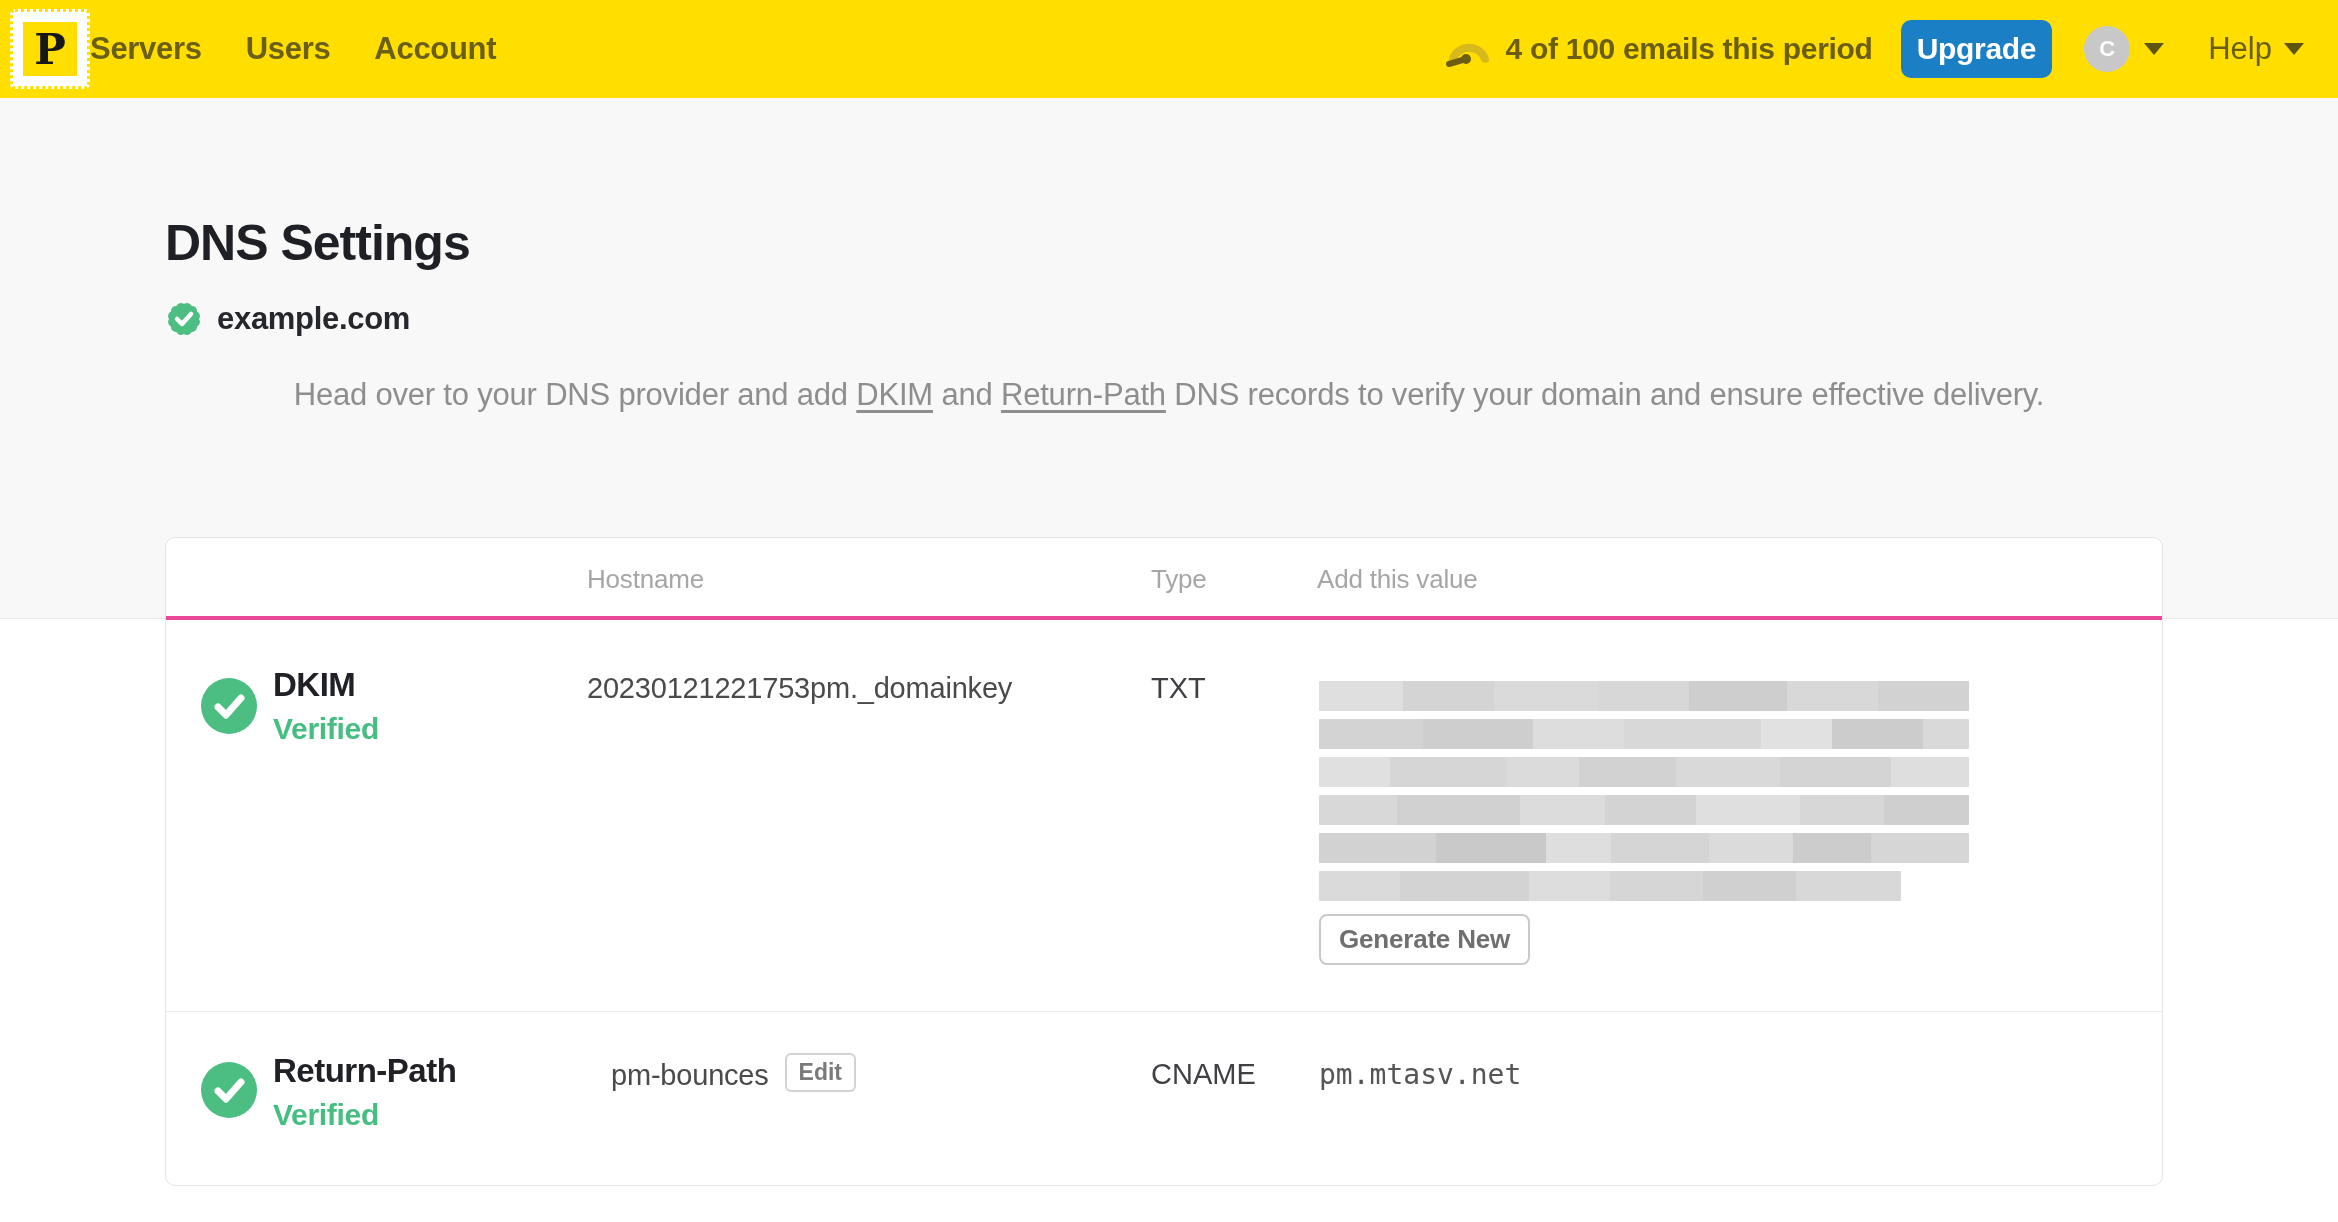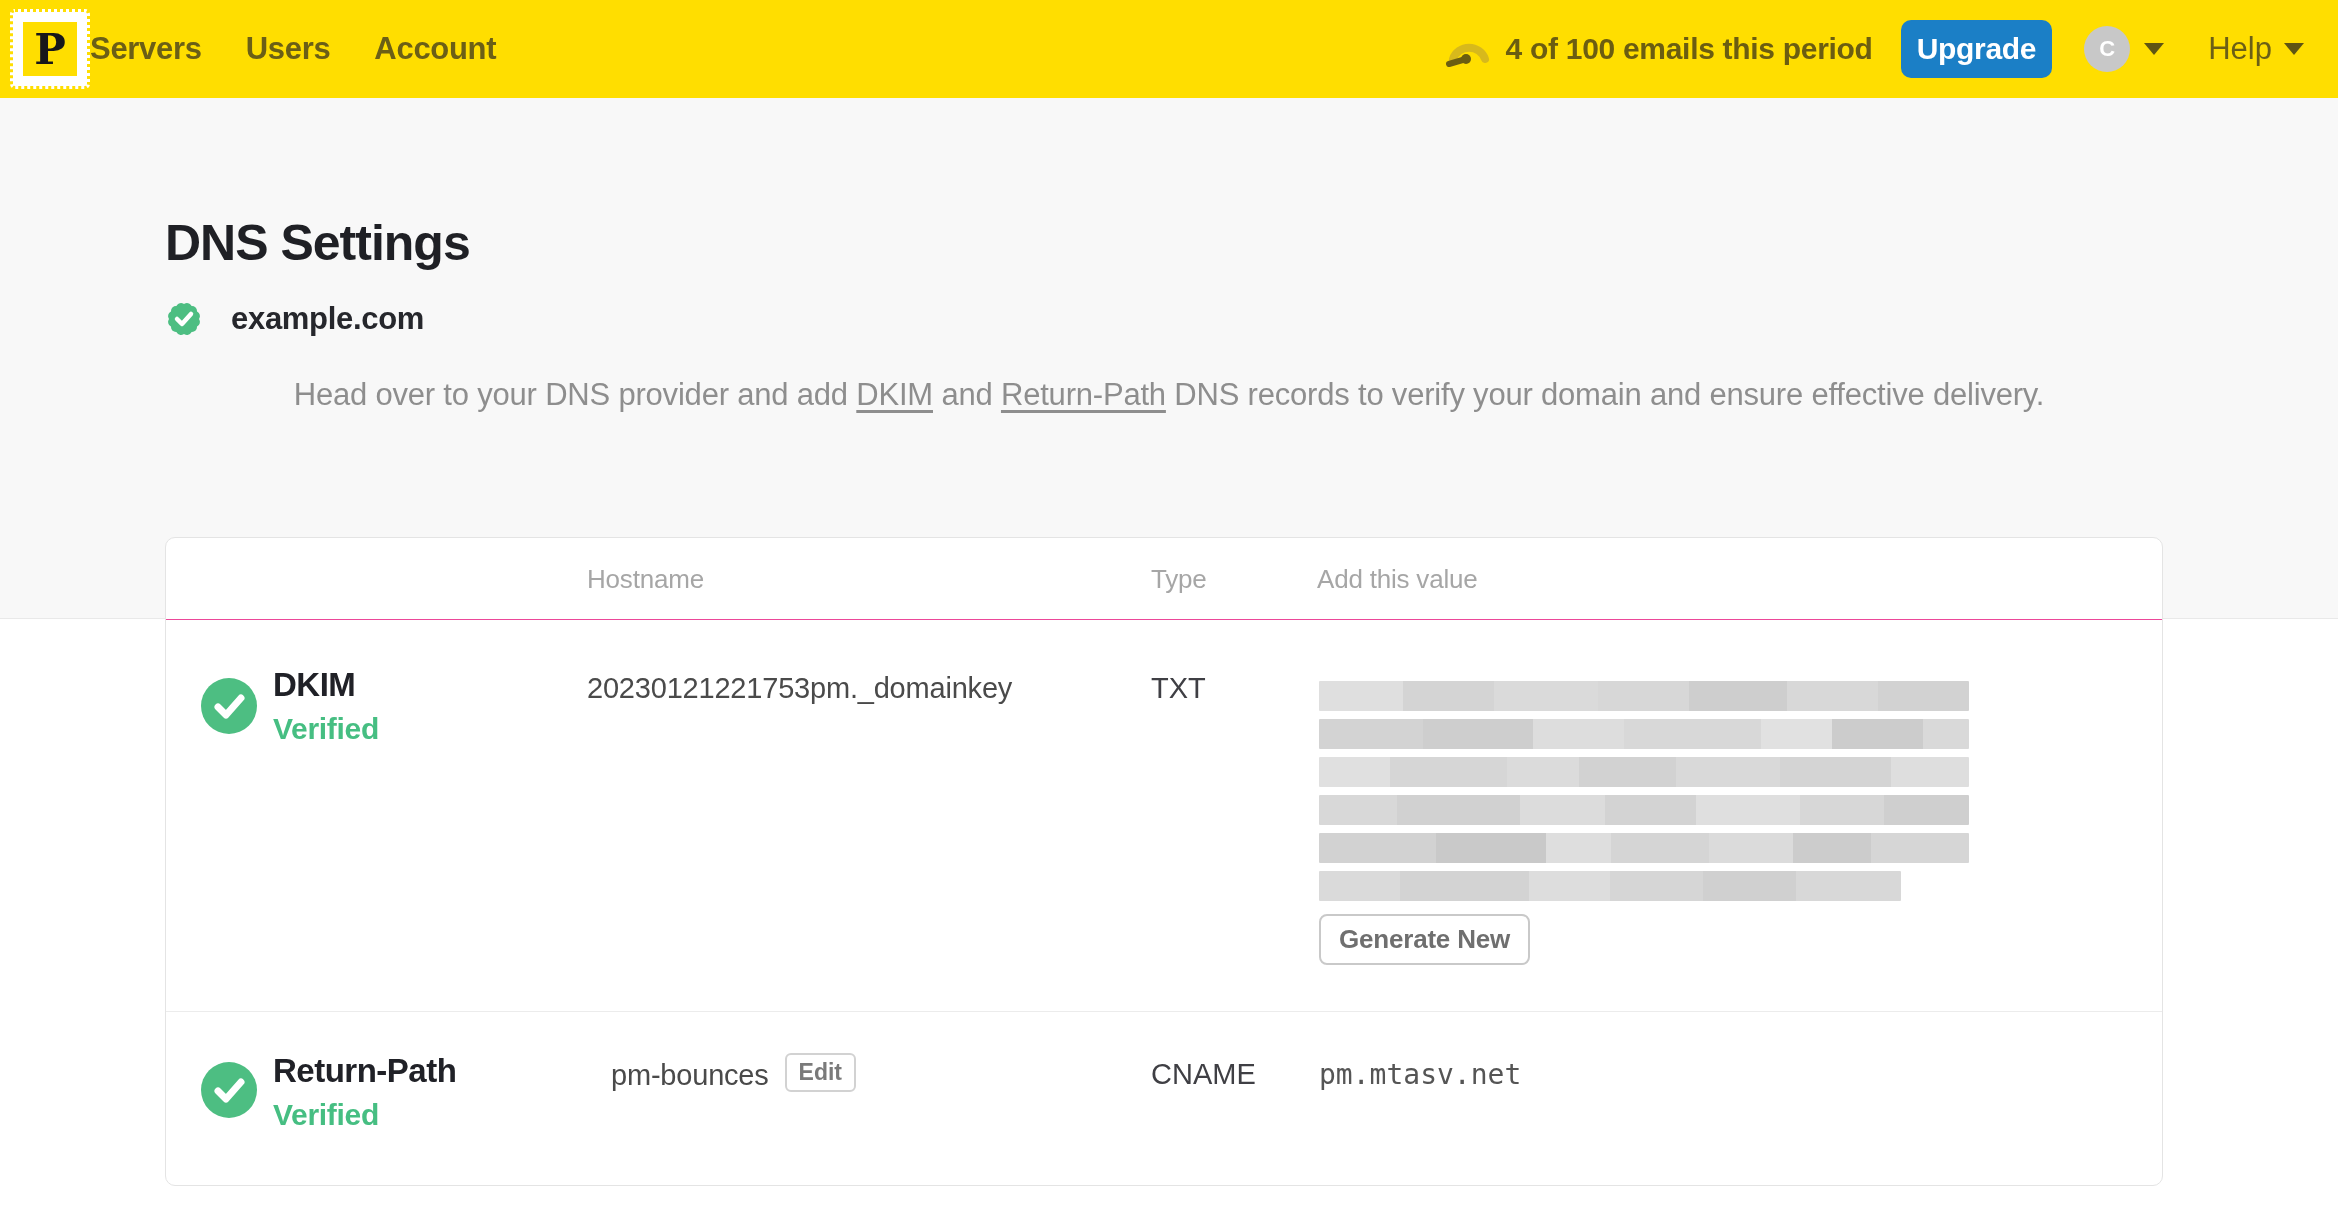--- a/index.html
+++ b/index.html
@@ -67,21 +67,21 @@
     background:#F8F8F8; border-bottom:1px solid #E9E9E9; z-index:0;
   }
 
   
   .page-title {
     position:absolute; left:165px; top:214px; z-index:2;
     font-size:50px; font-weight:800; color:#1F2025; letter-spacing:-1px;
   }
   .domain-row {
     position:absolute; left:165px; top:300px; z-index:2;
-    display:flex; align-items:center; gap:28px;
+    display:flex; align-items:center; gap:14px;
   }
   .seal { position:relative; width:38px; height:38px; flex:0 0 38px; }
   .seal .sq {
     position:absolute; left:6px; top:6px; width:26px; height:26px;
     background:#4DBE82; border-radius:5px;
   }
   .seal .sq.r30 { transform:rotate(30deg); }
   .seal .sq.r60 { transform:rotate(60deg); }
   .seal svg { position:absolute; left:0; top:0; z-index:2; }
   .domain-name { font-size:31px; font-weight:700; color:#26272c; letter-spacing:-0.3px; }
@@ -92,21 +92,21 @@
     letter-spacing:-0.2px;
   }
   .description a { color:#8E8E8E; text-decoration:underline; text-underline-offset:5px; cursor:pointer; }
 
   
   .card {
     position:absolute; left:165px; top:537px; width:1998px; height:649px;
     background:#ffffff; border:1px solid #E4E4E4; border-radius:10px;
     z-index:2;
   }
-  .thead { position:relative; height:82px; border-bottom:1px solid #ec4899; }
+  .thead { position:relative; height:82px; border-bottom:4px solid #ec4899; }
   .th {
     position:absolute; top:0; line-height:82px;
     font-size:26px; color:#A6A6A6; letter-spacing:-0.2px;
   }
   .th-hostname { left:421px; }
   .th-type { left:985px; }
   .th-value { left:1151px; }
 
   .trow { position:relative; }
   .trow-dkim { height:392px; border-bottom:1px solid #ECECEC; }

